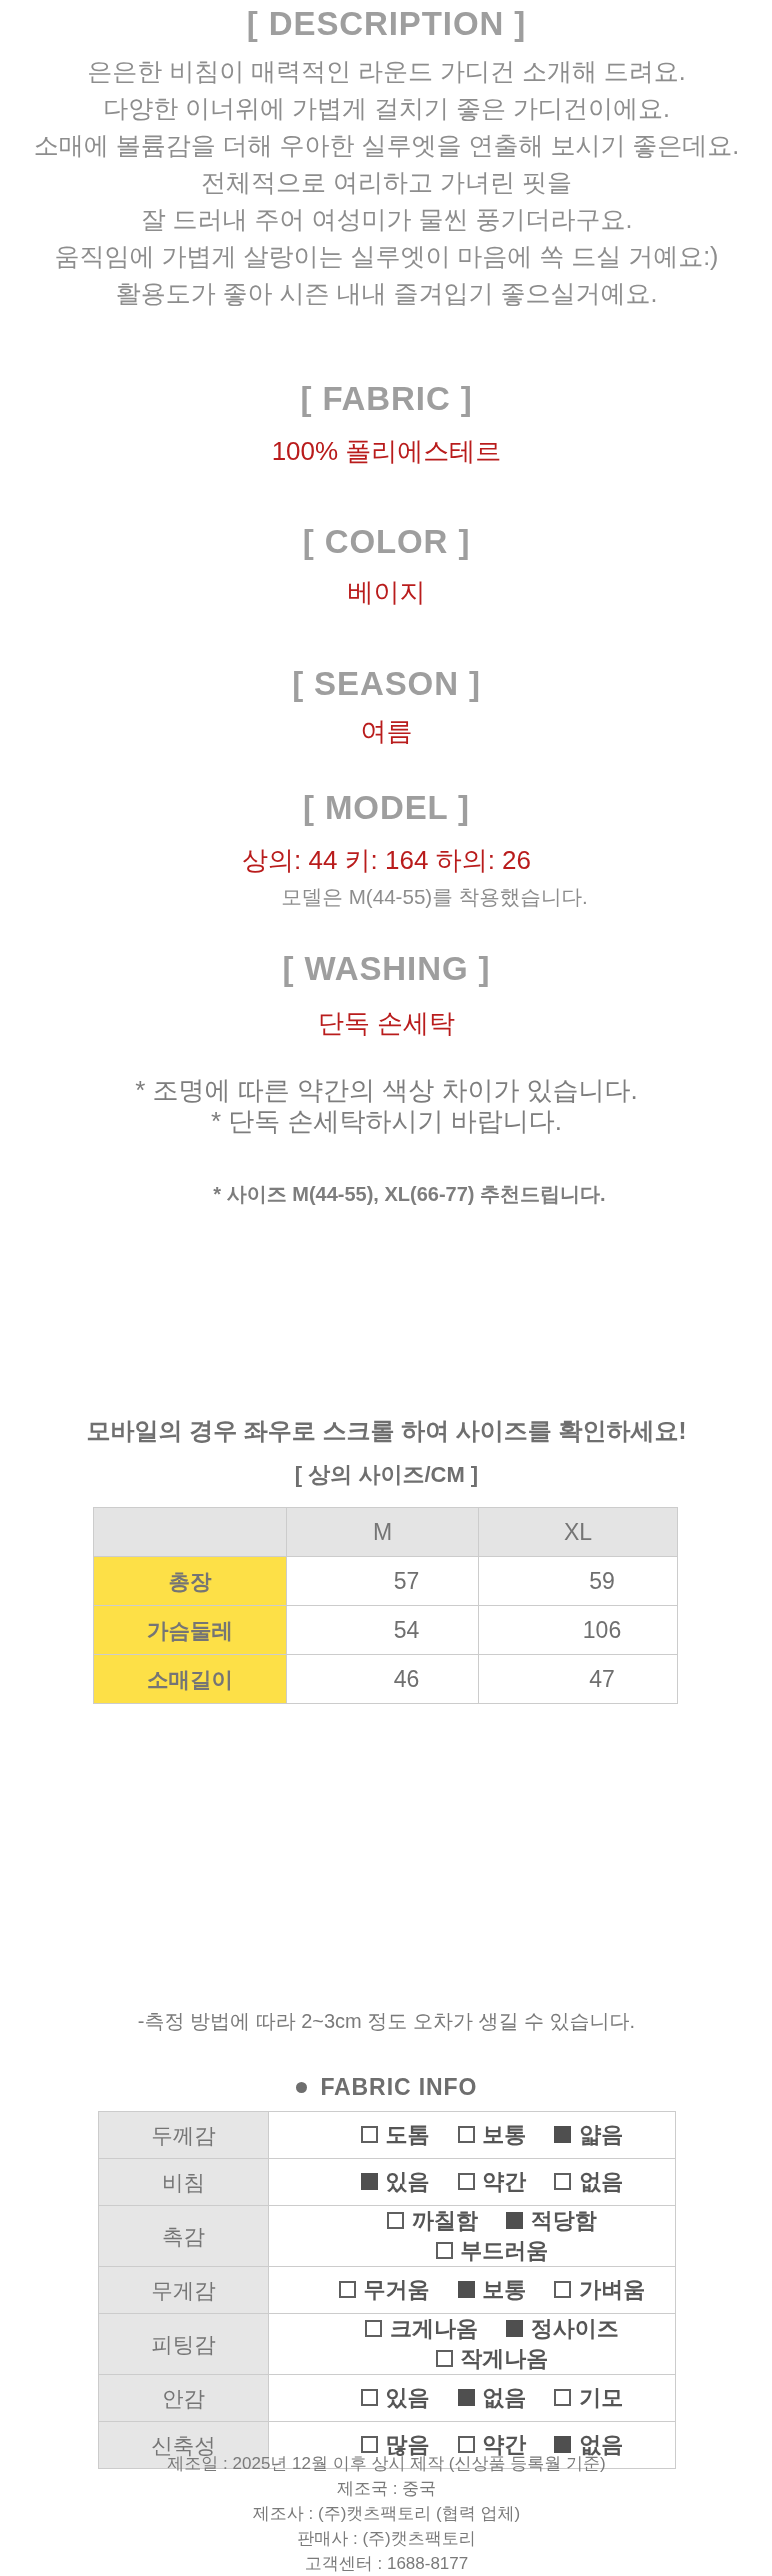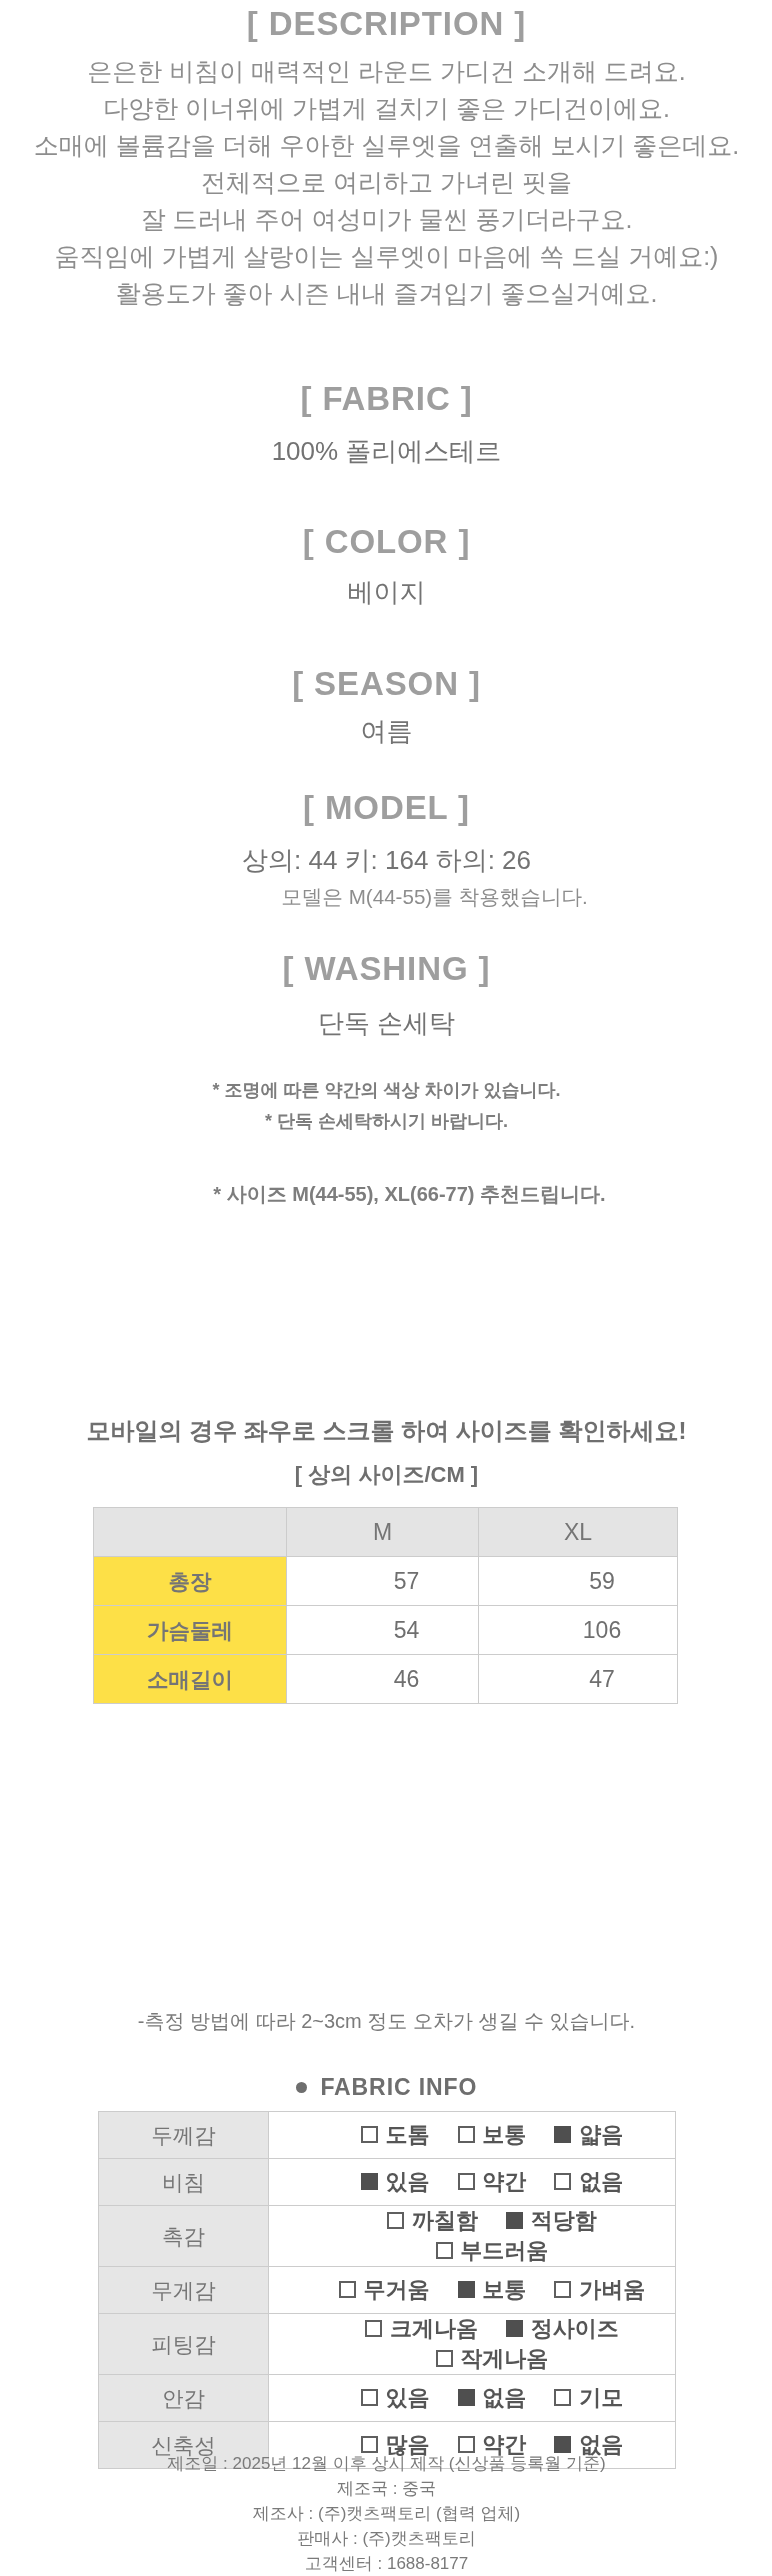--- a/index.html
+++ b/index.html
@@ -9,23 +9,23 @@
     font-family: "Liberation Sans", "DejaVu Sans", sans-serif;
     -webkit-font-smoothing: antialiased;
   }
   .abs { position: absolute; left: 0; width: 773px; text-align: center; }
 
   .heading {
     font-size: 33px; line-height: 38px; font-weight: 600;
     color: #9e9e9e; letter-spacing: 0.9px;
   }
   .desc-lines { top: 53px; font-size: 25px; line-height: 37px; font-weight: 500; color: #8d8d8d; }
-  .value-lg { font-size: 26px; line-height: 36px; font-weight: 500; color: #737373; }
+  .value-lg { font-size: 26px; line-height: 36px; font-weight: 500; color: #b91c1c; }
   .value-sm { font-size: 20.6px; line-height: 31px; font-weight: 500; color: #8d8d8d; padding-left: 48px; }
-  .note { font-size: 18px; line-height: 31px; font-weight: 700; color: #7d7d7d; }
+  .note { font-size: 26px; line-height: 31px; font-weight: 400; color: #7d7d7d; }
   .recommend { font-size: 20px; line-height: 38px; font-weight: 700; color: #7d7d7d; margin-left: 23px; }
   .mobile-hint { font-size: 24px; line-height: 26px; font-weight: 700; color: #6f6f6f; }
   .size-title { font-size: 22px; line-height: 27.5px; font-weight: 600; color: #6f6f6f; }
   .measure-notes { font-size: 20px; line-height: 27.5px; font-weight: 500; color: #7a7a7a; }
   .footer { font-size: 17px; line-height: 25px; font-weight: 500; color: #7a7a7a; }
 
   table { border-collapse: collapse; table-layout: fixed; position: absolute; background: #fff; }
   td {
     border: 0.9px solid #cccccc; text-align: center; vertical-align: middle;
     padding: 0; overflow: hidden;

